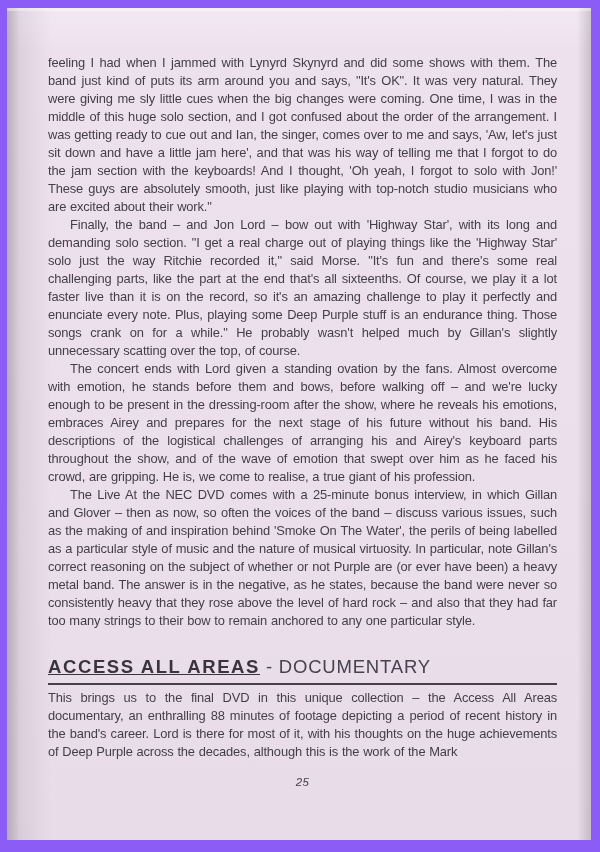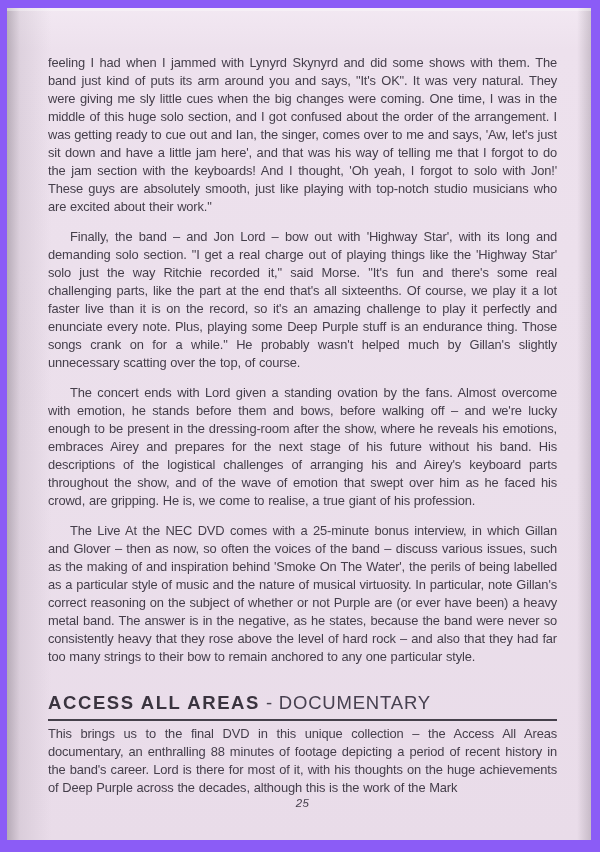--- a/index.html
+++ b/index.html
@@ -42,45 +42,46 @@
     color: #443e4a;
   }
   .para {
     margin: 0;
     font-size: 12.9px;
     line-height: 18px;
     text-align: justify;
     letter-spacing: -0.15px;
     word-spacing: 0.4px;
   }
-  .para.indent { text-indent: 22px; margin-top: 12px; }
+  .para.indent { text-indent: 22px; }
   .section-heading {
     margin: 26px 0 0 0;
     font-size: 18.5px;
     line-height: 22px;
     white-space: nowrap;
     color: #3a343f;
   }
   .section-heading .hb {
     font-weight: 700;
     letter-spacing: 1.6px;
+    text-decoration: underline;
   }
   .section-heading .hl {
     font-weight: 400;
     letter-spacing: 0.8px;
     color: #474150;
   }
   .heading-rule {
     border: 0;
     border-top: 2px solid #45404b;
     margin: 5px 0 0 0;
   }
   .para.lead { margin-top: 4px; }
   .page-number {
-    margin-top: 0;
+    margin-top: 15px;
     text-align: center;
     font-size: 11.5px;
     letter-spacing: 0.3px;
     color: #443e4a;
     font-style: italic;
   }
 </style>
 </head>
 <body>
 

